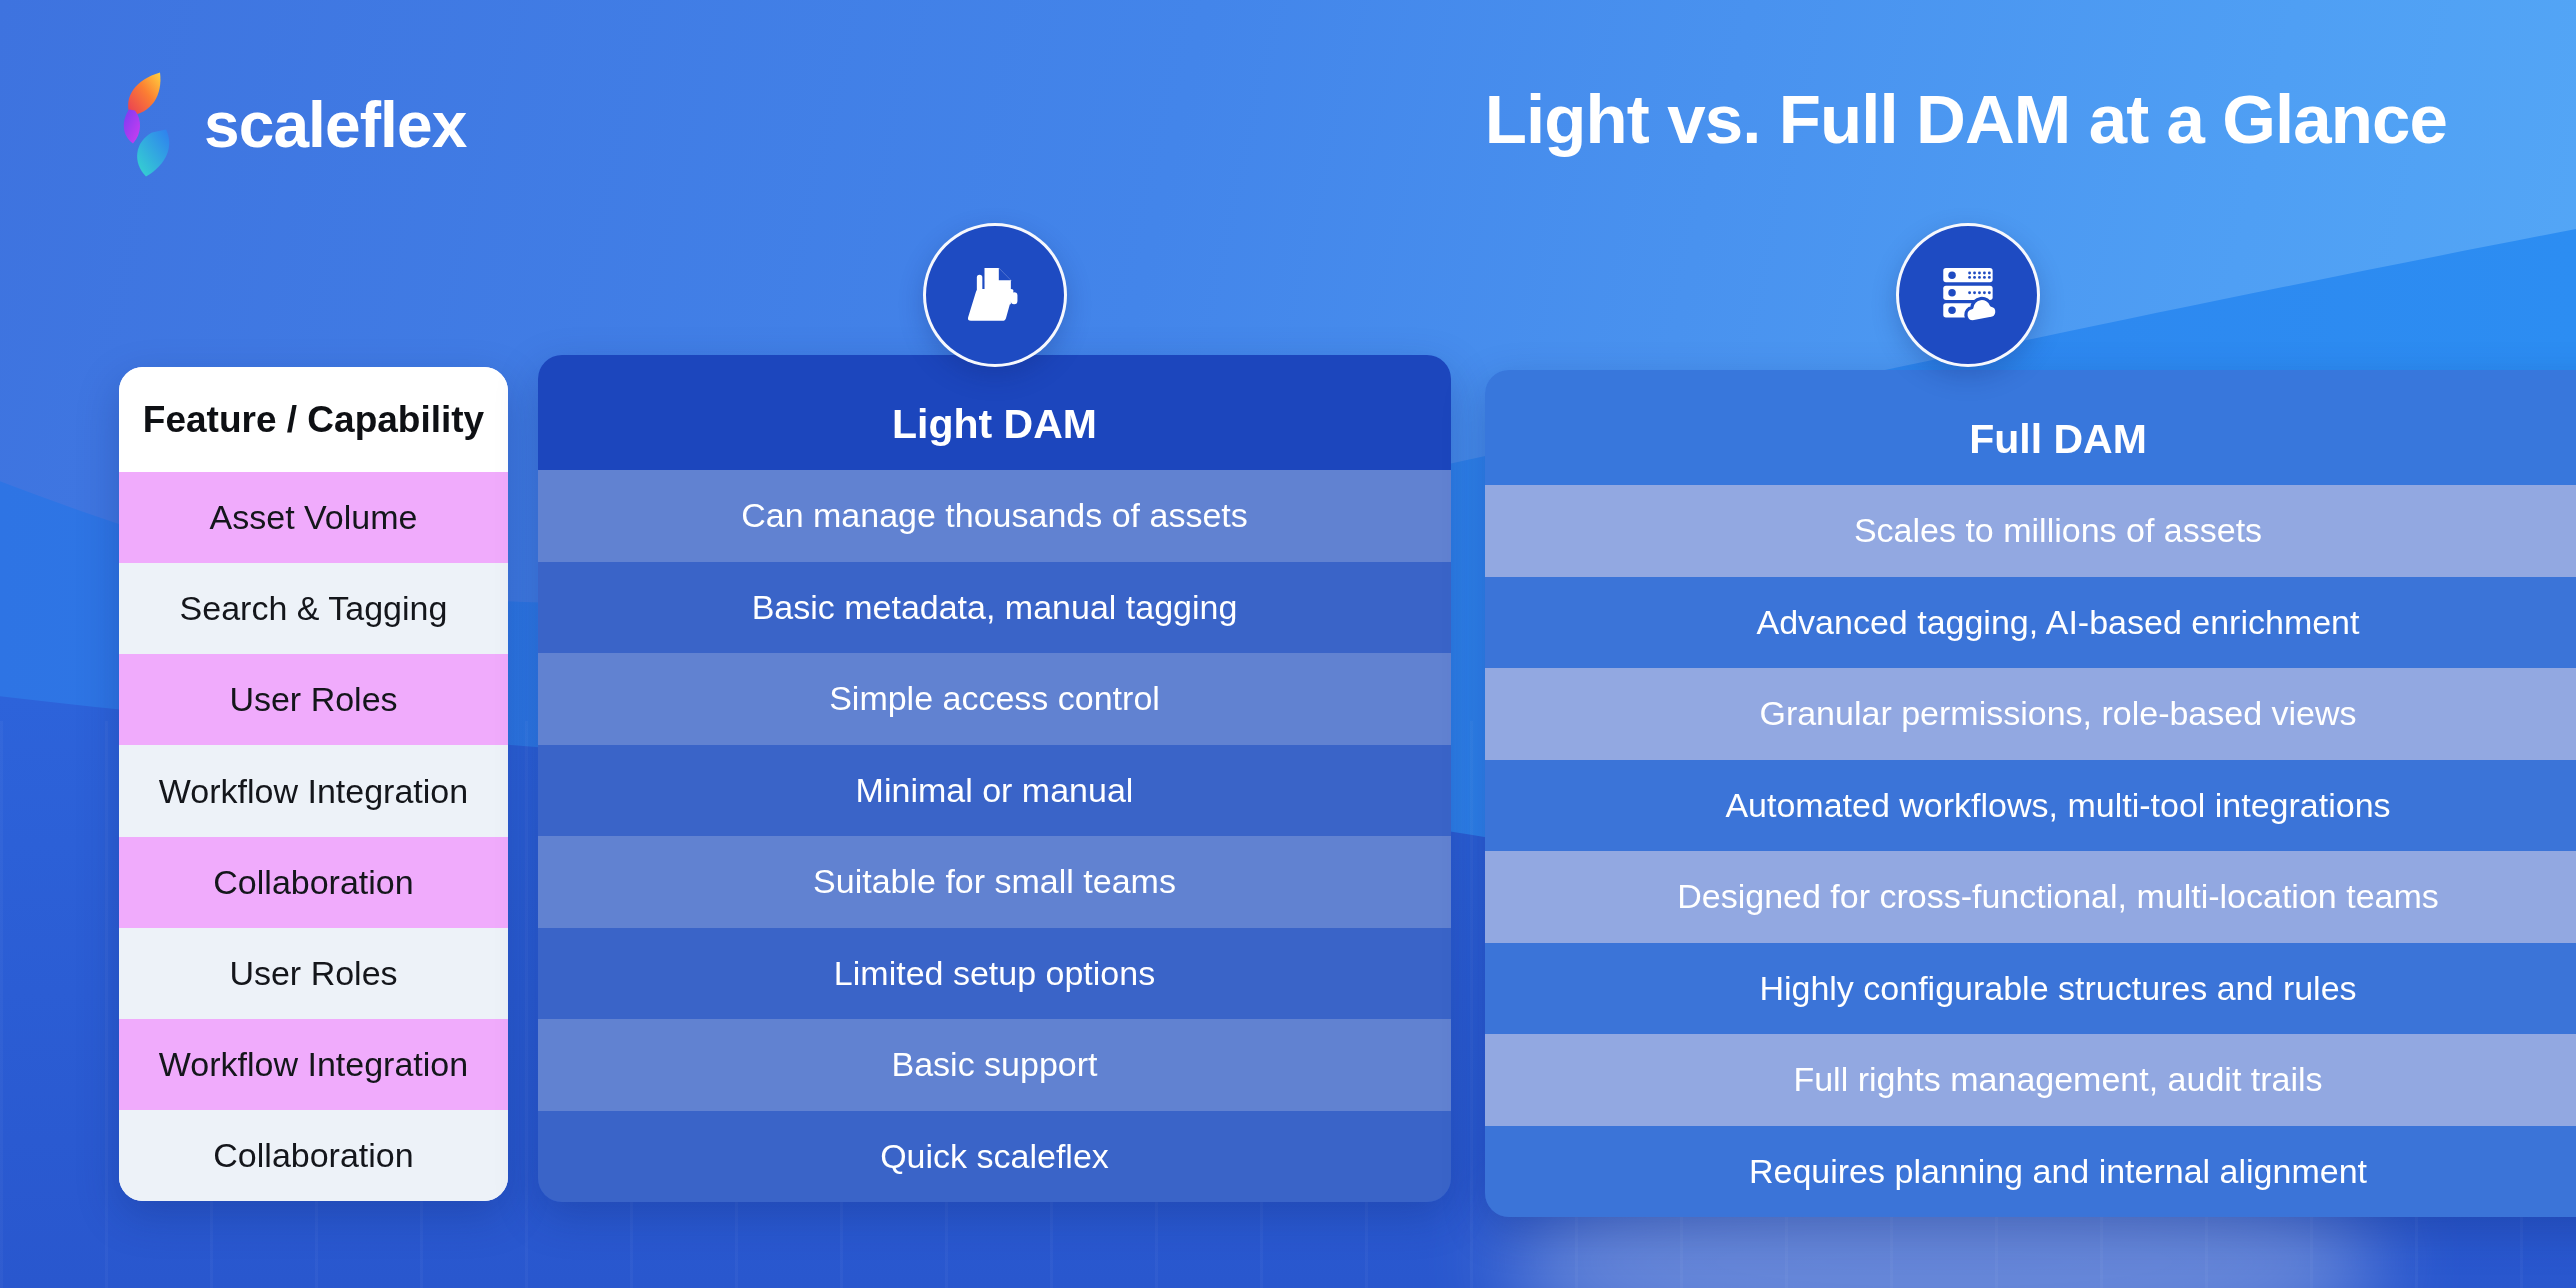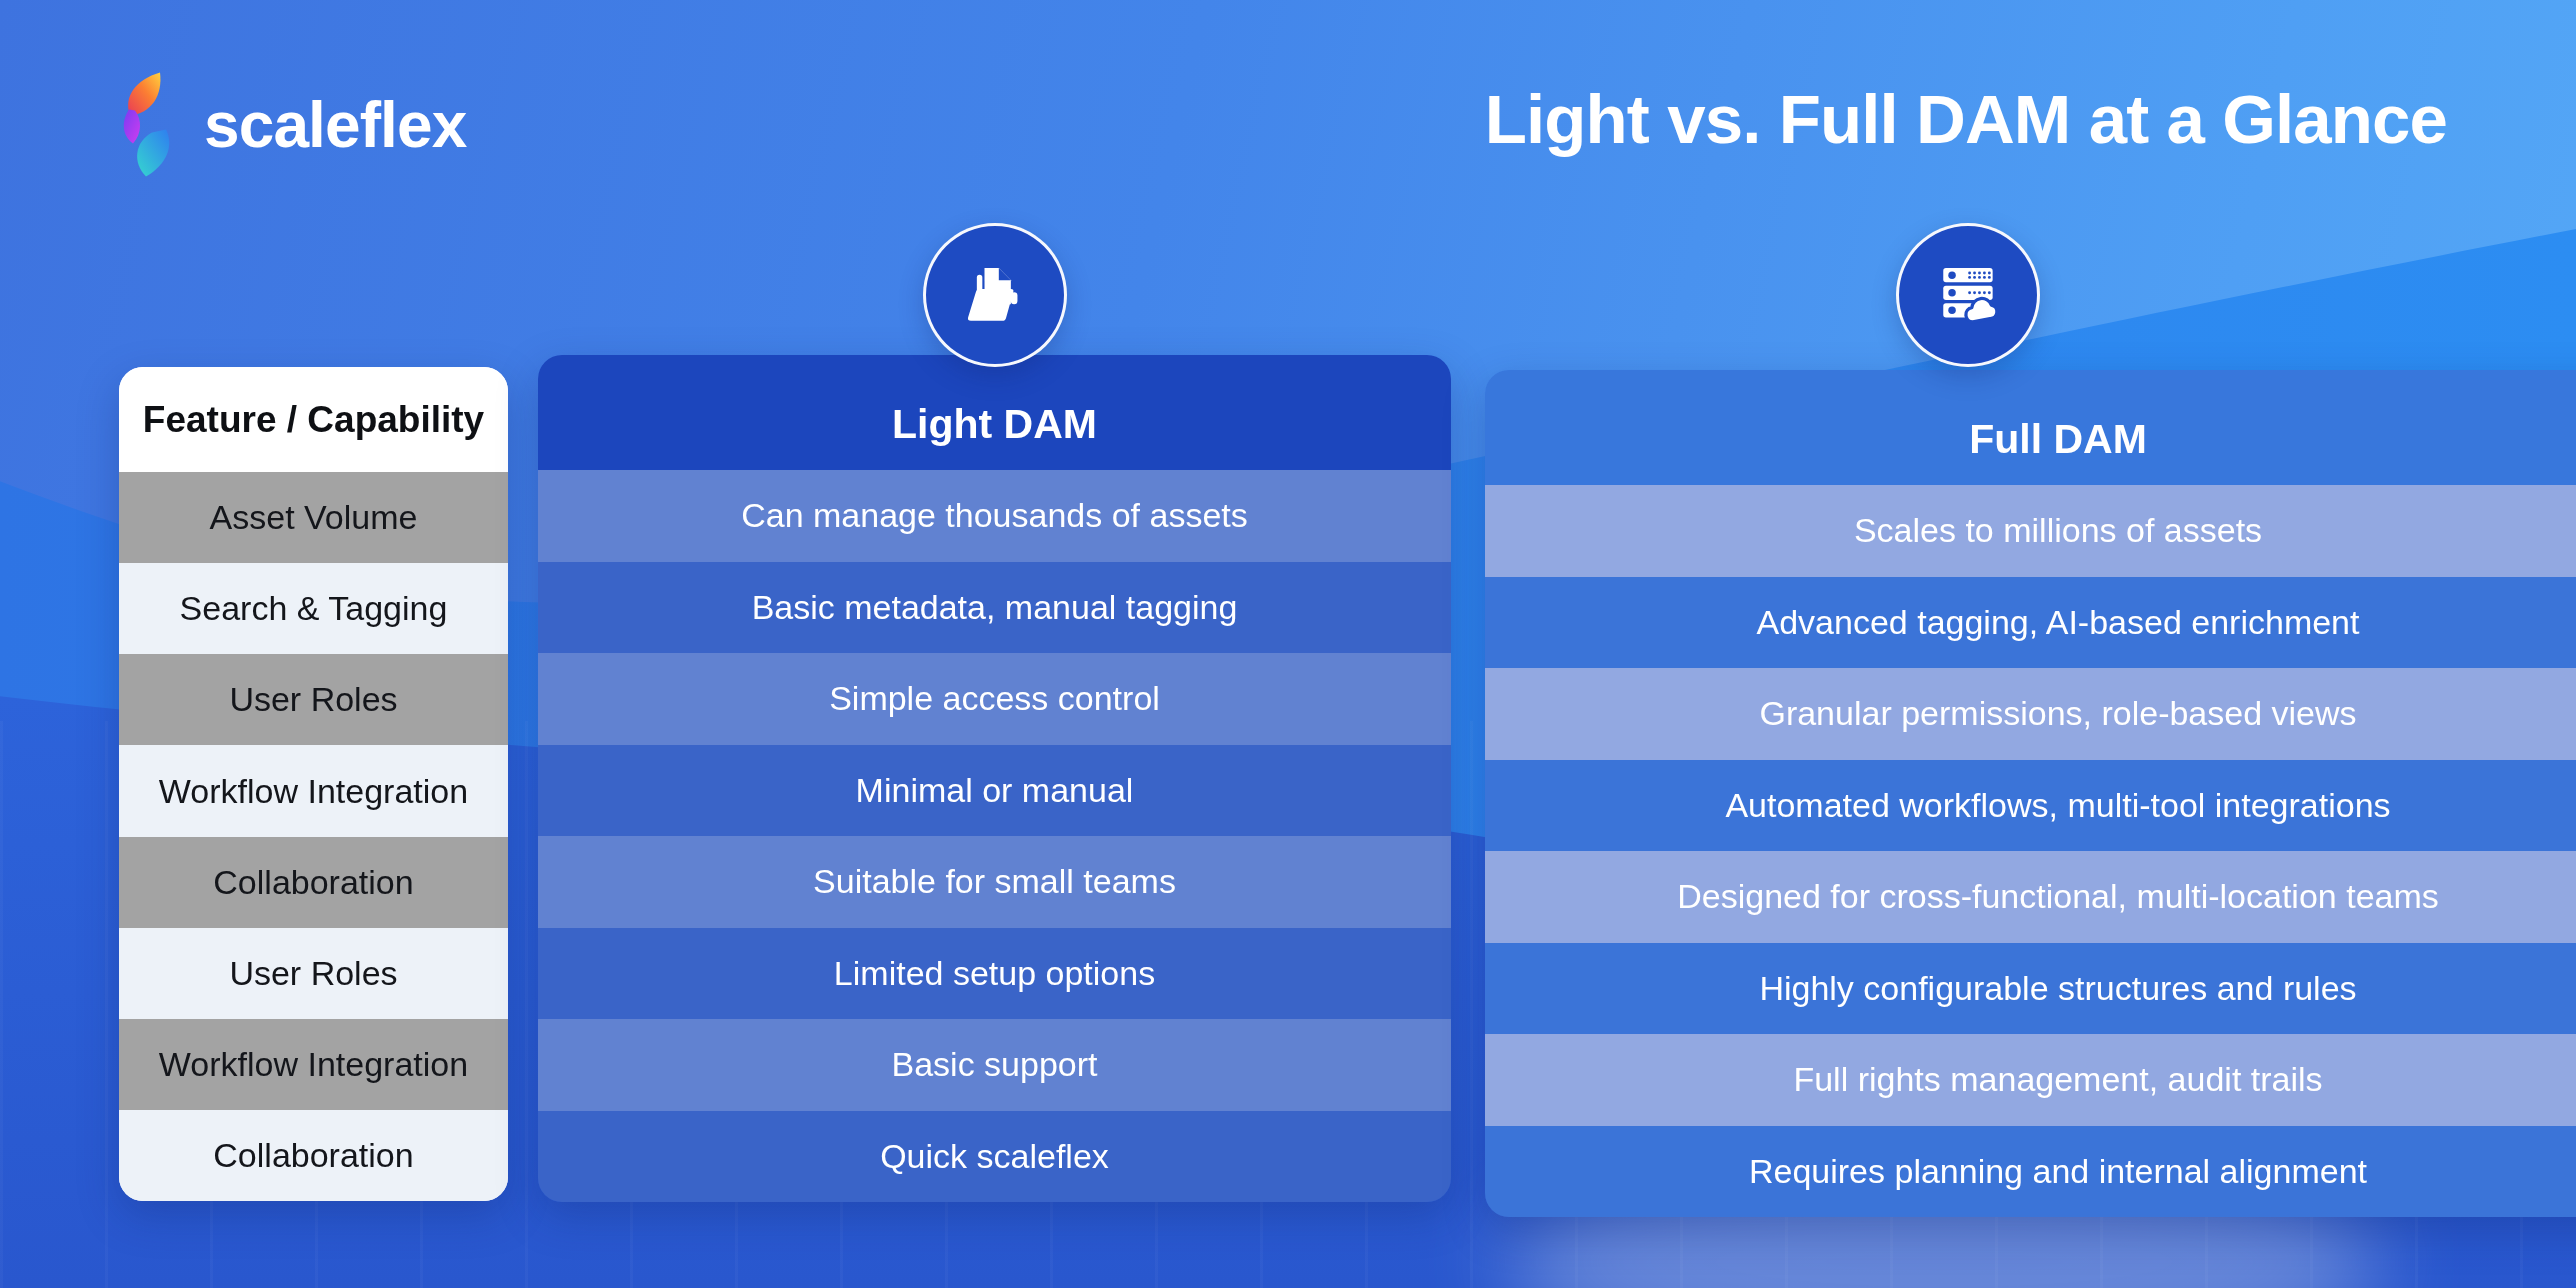--- a/index.html
+++ b/index.html
@@ -45,21 +45,21 @@
     padding-top:23px;box-sizing:border-box;
     font-size:41px;font-weight:700;color:#ffffff;white-space:nowrap;
   }
   .light-card .dam-header{background:#1c46bd;}
   .full-card .dam-header{background:#3877dc;}
   .row{
     flex:1 1 0;display:flex;align-items:center;justify-content:center;
     font-size:34px;line-height:1.2;white-space:nowrap;
   }
   .feature-card .row{color:#14161b;}
-  .feature-card .row.a{background:#a3a3a3;text-align:center;}
+  .feature-card .row.a{background:#f0abfc;text-align:center;}
   .feature-card .row.b{background:#edf2f8;}
   .light-card .row{color:#fff;}
   .light-card .row.a{background:#6182d1;}
   .light-card .row.b{background:#3a64c8;}
   .full-card .row{color:#fff;}
   .full-card .row.a{background:#92a8e1;}
   .full-card .row.b{background:#3b74d8;}
   
   .badge{
     position:absolute;top:223px;width:144px;height:144px;border-radius:50%;

